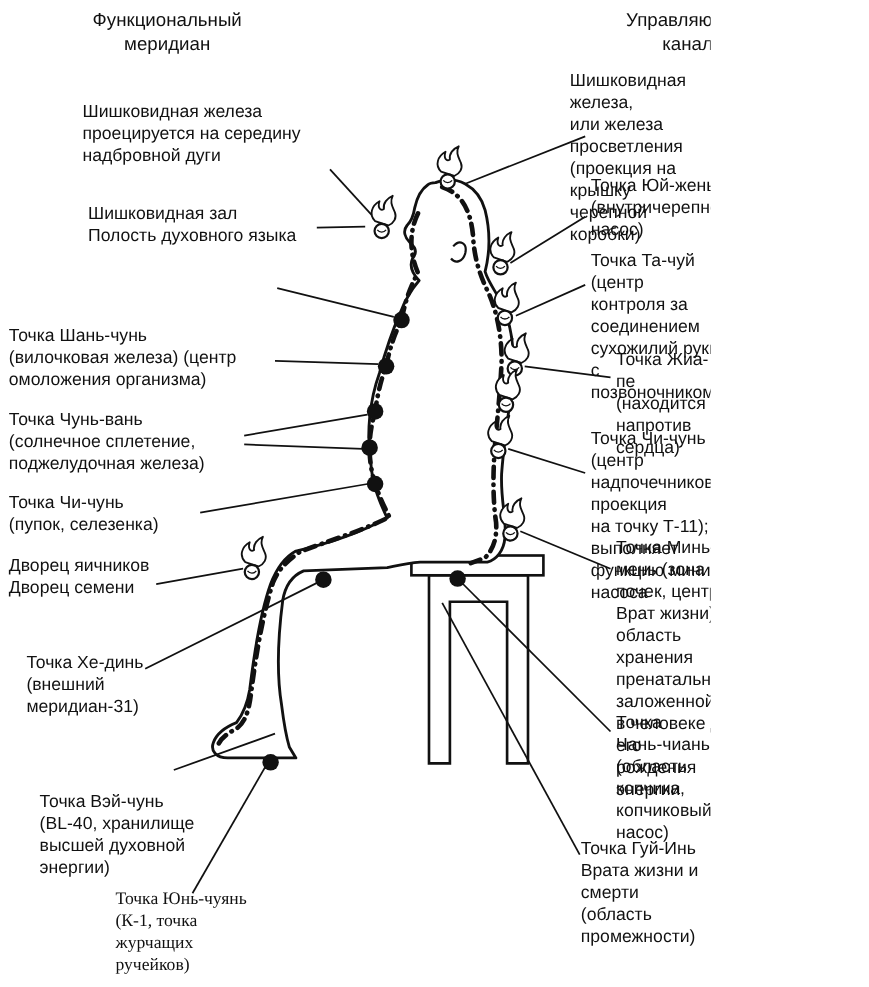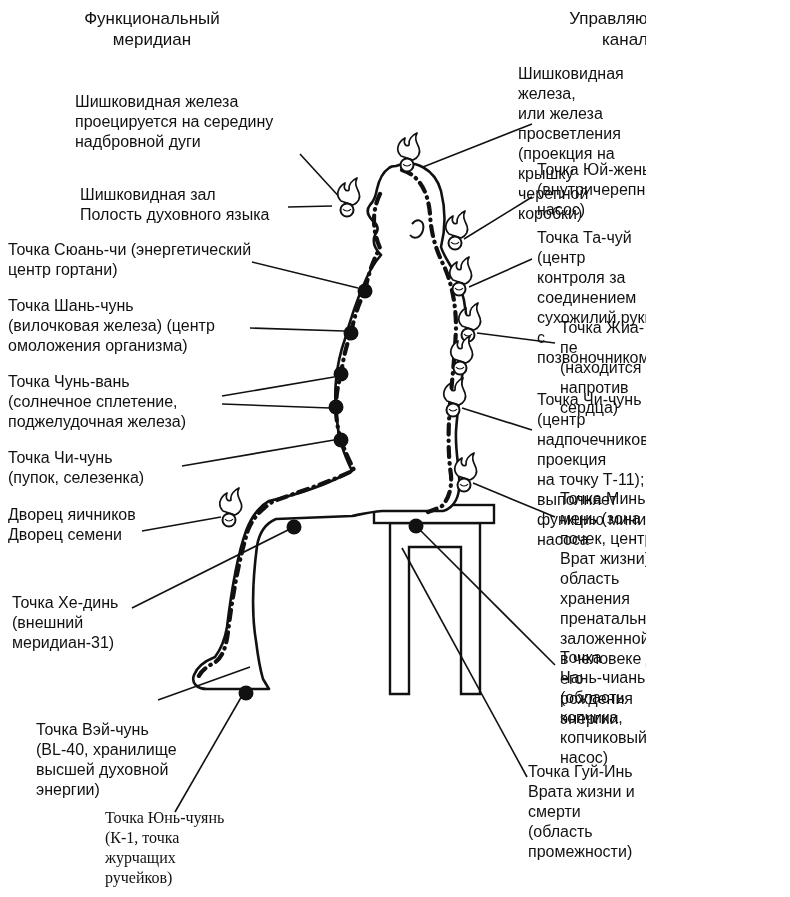--- a/index.html
+++ b/index.html
@@ -142,33 +142,31 @@
   <div class="label header" style="left:62px; top:8px; width:180px;">Функциональный
 меридиан</div>
   <div class="label header" style="left:540px; top:8px; width:170px;">Управляющий
 канал</div>
 
   <div class="label" style="left:75px;  top:92px;">Шишковидная железа
 проецируется на середину
 надбровной дуги</div>
   <div class="label" style="left:80px;  top:185px;">Шишковидная зал
 Полость духовного языка</div>
-  <div class="label" style="left:8px;   top:240px;">Точка Сюань-чи (энергетический
-центр гортани)</div>
   <div class="label" style="left:8px;   top:296px;">Точка Шань-чунь
 (вилочковая железа) (центр
 омоложения организма)</div>
   <div class="label" style="left:8px;   top:372px;">Точка Чунь-вань
 (солнечное сплетение,
 поджелудочная железа)</div>
   <div class="label" style="left:8px;   top:448px;">Точка Чи-чунь
 (пупок, селезенка)</div>
   <div class="label" style="left:8px;   top:505px;">Дворец яичников
 Дворец семени</div>
-  <div class="label" style="left:12px;   top:593px;">Точка Хе-динь
+  <div class="label" style="left:24px;   top:593px;">Точка Хе-динь
 (внешний
 меридиан-31)</div>
   <div class="label" style="left:36px;  top:685px;margin-top:35px;">Точка Вэй-чунь
 (BL-40, хранилище
 высшей духовной
 энергии)</div>
   <div class="label" style="left:105px; top:808px;font-family:Liberation Serif, serif;">Точка Юнь-чуянь
 (К-1, точка
 журчащих
 ручейков)</div>

